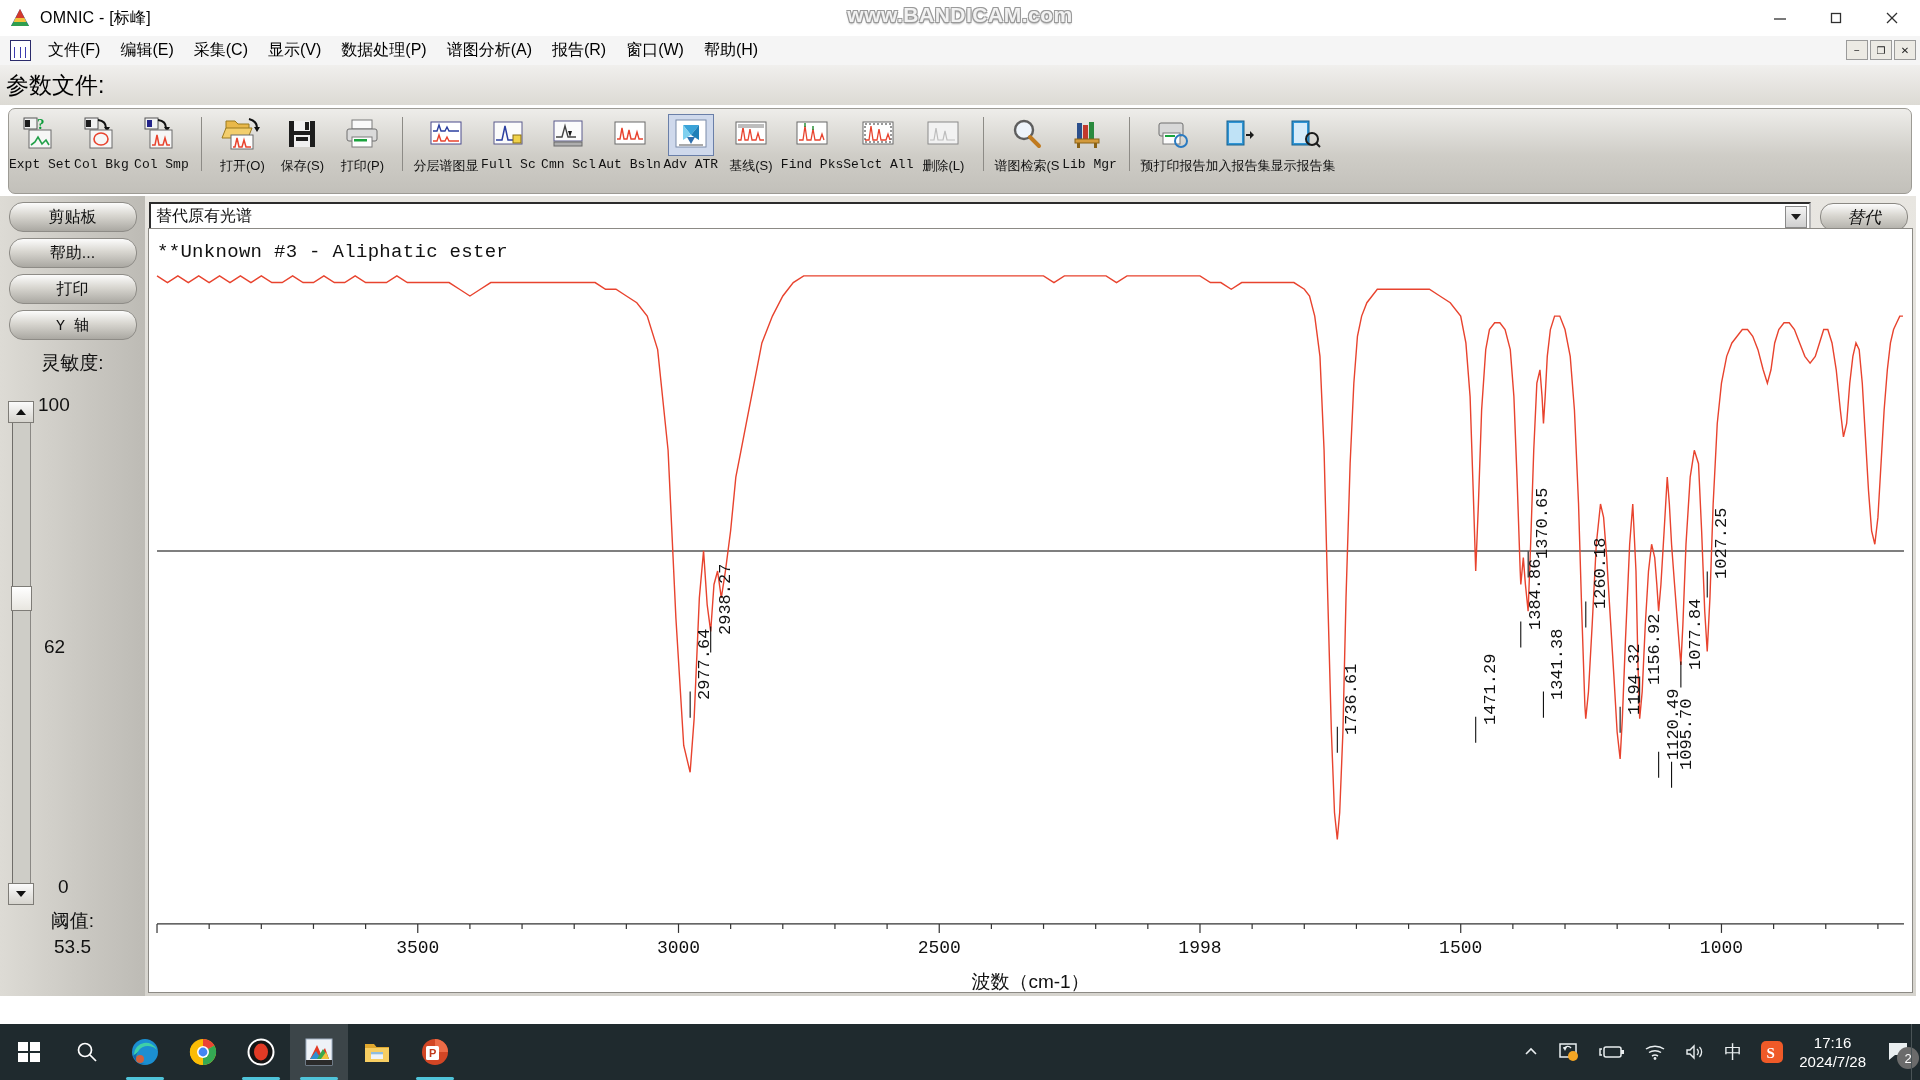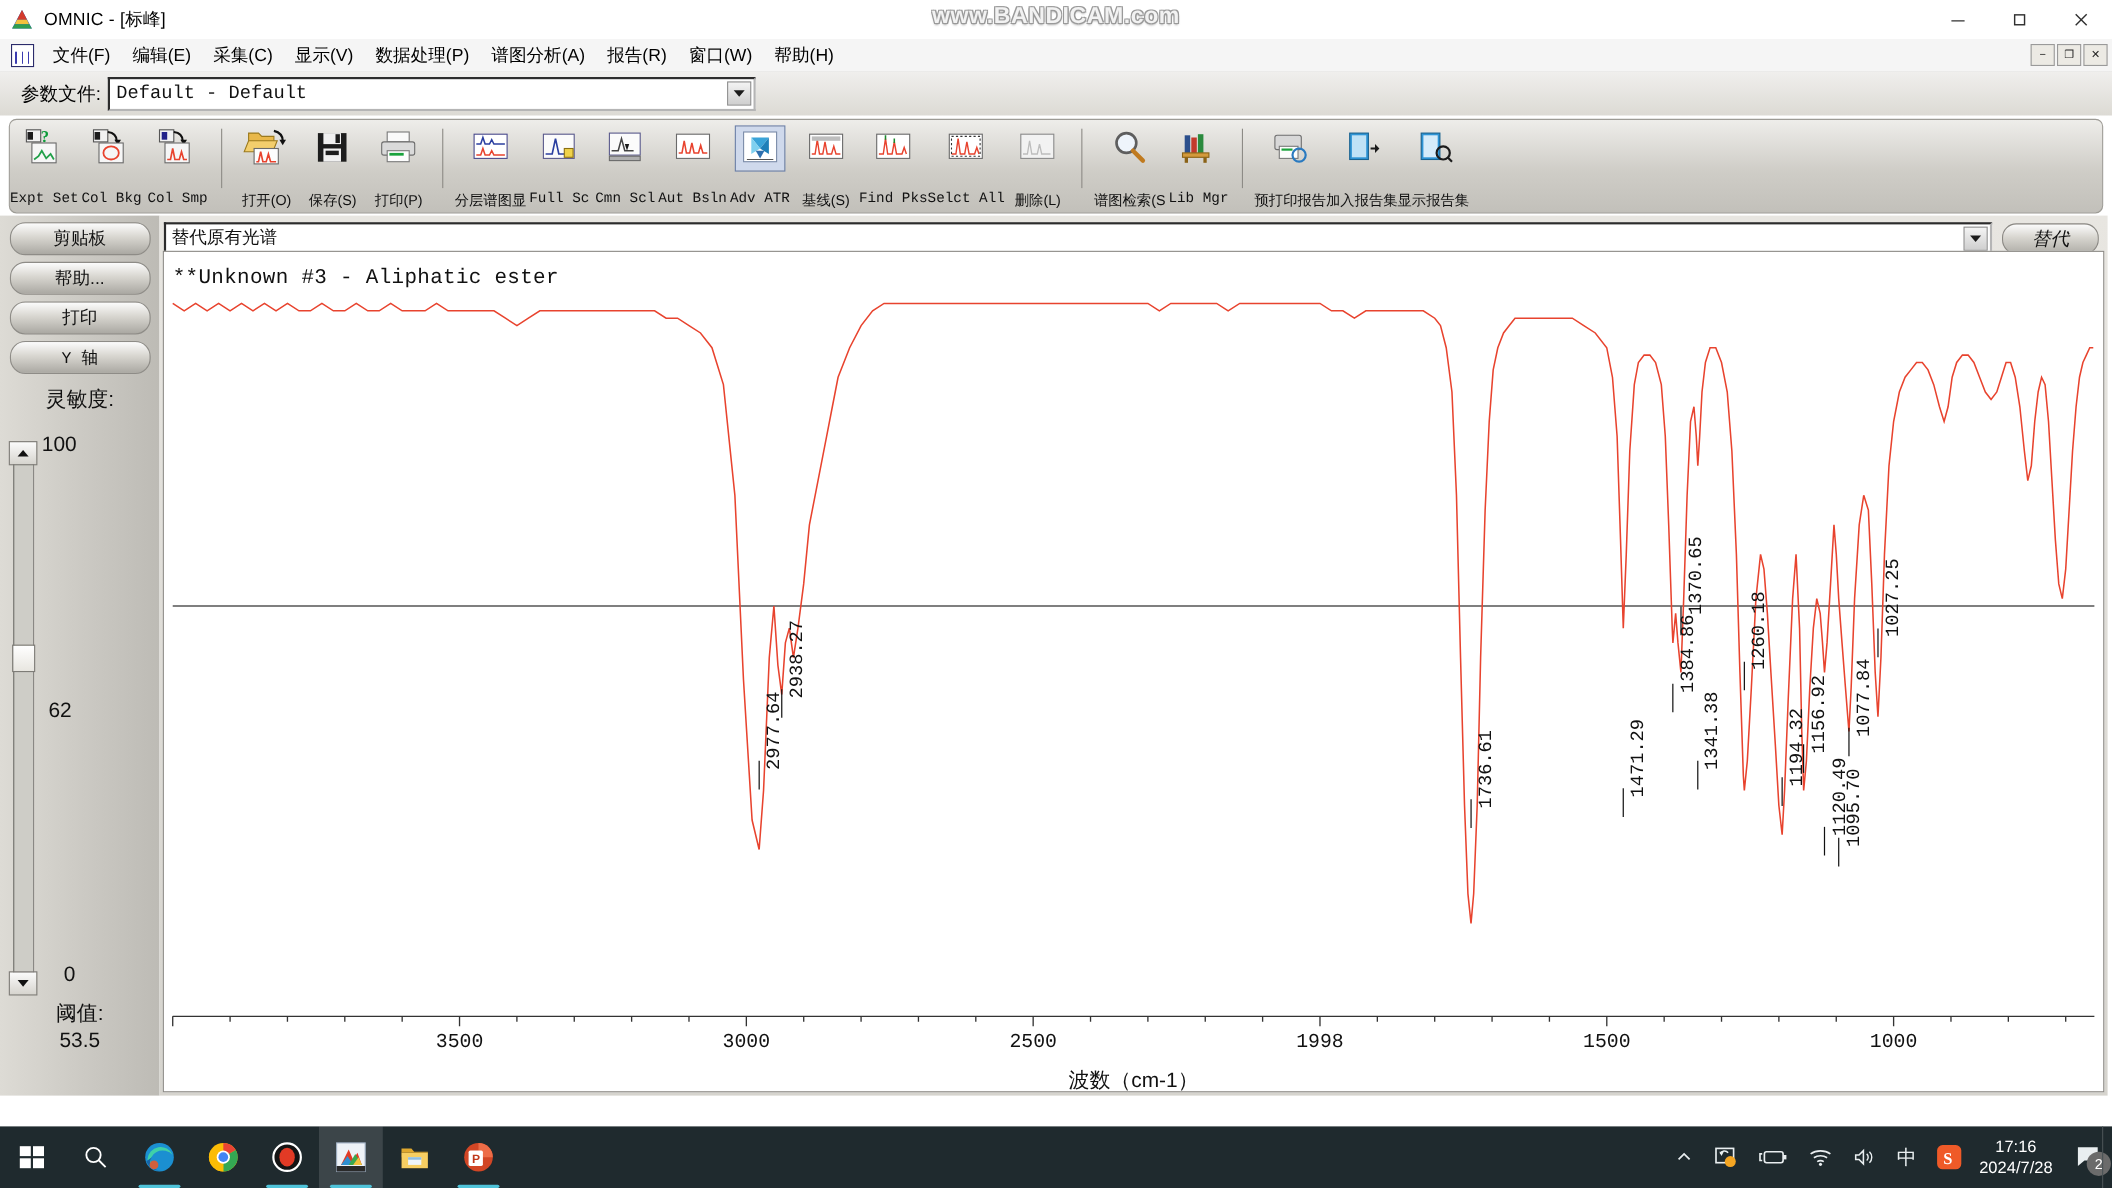--- a/index.html
+++ b/index.html
@@ -51,21 +51,21 @@
   .mdi-buttons{position:absolute;right:4px;top:4px;display:flex;gap:2px;}
   .mdi-btn{width:20px;height:18px;border:1px solid #9a9a9a;background:#eceae4;
     display:flex;align-items:center;justify-content:center;font-size:10px;color:#222;}
 
   
   .paramrow{
     position:absolute;left:0;top:65px;width:1920px;height:40px;
     background:linear-gradient(#f0efed,#dcdad4);
     display:flex;align-items:center;
   }
-  .paramlabel{font-size:17px;color:#000;margin-left:19px;margin-right:6px;
+  .paramlabel{font-size:23px;color:#000;margin-left:6px;margin-right:6px;
     font-family:"Liberation Sans",sans-serif;}
   .paramcombo{
     width:585px;height:27px;background:#fff;border:2px inset #b5b5b5;
     border-top-color:#808080;border-left-color:#808080;
     display:flex;align-items:center;position:relative;
   }
   .paramcombo .val{font-family:"Liberation Mono","DejaVu Sans Mono",monospace;font-size:17px;color:#111;margin-left:6px;}
   .combo-arrow{
     position:absolute;right:2px;top:2px;width:20px;height:20px;
     background:linear-gradient(#f4f4f4,#cfcfcf);border:1px solid #8a8a8a;
@@ -77,21 +77,21 @@
   .toolbar{
     position:absolute;left:8px;top:108px;width:1902px;height:84px;
     background:linear-gradient(#eeedea,#cfcdc7 55%,#c2c0ba);
     border:1px solid #9d9b95;border-radius:7px;
     display:flex;align-items:flex-start;
   }
   .tool{width:auto;min-width:60px;display:flex;flex-direction:column;align-items:center;
         padding-top:6px;}
   .tool .glyph{width:44px;height:40px;position:relative;}
   .tool .lbl{font-family:"Liberation Mono","DejaVu Sans Mono",monospace;font-size:13px;color:#111;
-    margin-top:18px;white-space:nowrap;}
+    margin-top:2px;white-space:nowrap;}
   .tool .lbl.cn{font-family:"Liberation Sans",sans-serif;font-size:13px;}
   .tsep{width:1px;height:54px;background:#8d8b86;margin:8px 10px 0 10px;}
   .tool.selected .glyph{outline:1px solid #6a7fa8;background:#cfd9ec;}
 
   
   .glyph svg{display:block;}
 
   
   .sidepanel{
     position:absolute;left:0;top:196px;width:145px;height:800px;
@@ -217,26 +217,20 @@
     <div class="menuitem">帮助(H)</div>
     <div class="mdi-buttons">
       <div class="mdi-btn">−</div>
       <div class="mdi-btn">❐</div>
       <div class="mdi-btn">✕</div>
     </div>
   </div>
 
   <div class="paramrow">
     <div class="paramlabel">参数文件:</div>
-    <div class="paramcombo">
-      <span class="val">Default - Default</span>
-      <span class="combo-arrow">
-          <i></i>
-        </span>
-    </div>
   </div>
 
   <div class="toolbar">
 
     <div class="tool">
       <span class="glyph">
         <svg width="44" height="40" viewBox="0 0 44 40">
           <rect x="6" y="3" width="13" height="11" fill="#f2f2f2" stroke="#555"></rect>
           <rect x="7" y="5" width="5" height="7" fill="#1d1d1d"></rect>
           <text x="19" y="14" font-size="15" fill="#0a9b38" font-family="'Liberation Serif',serif" font-weight="bold">?</text>

